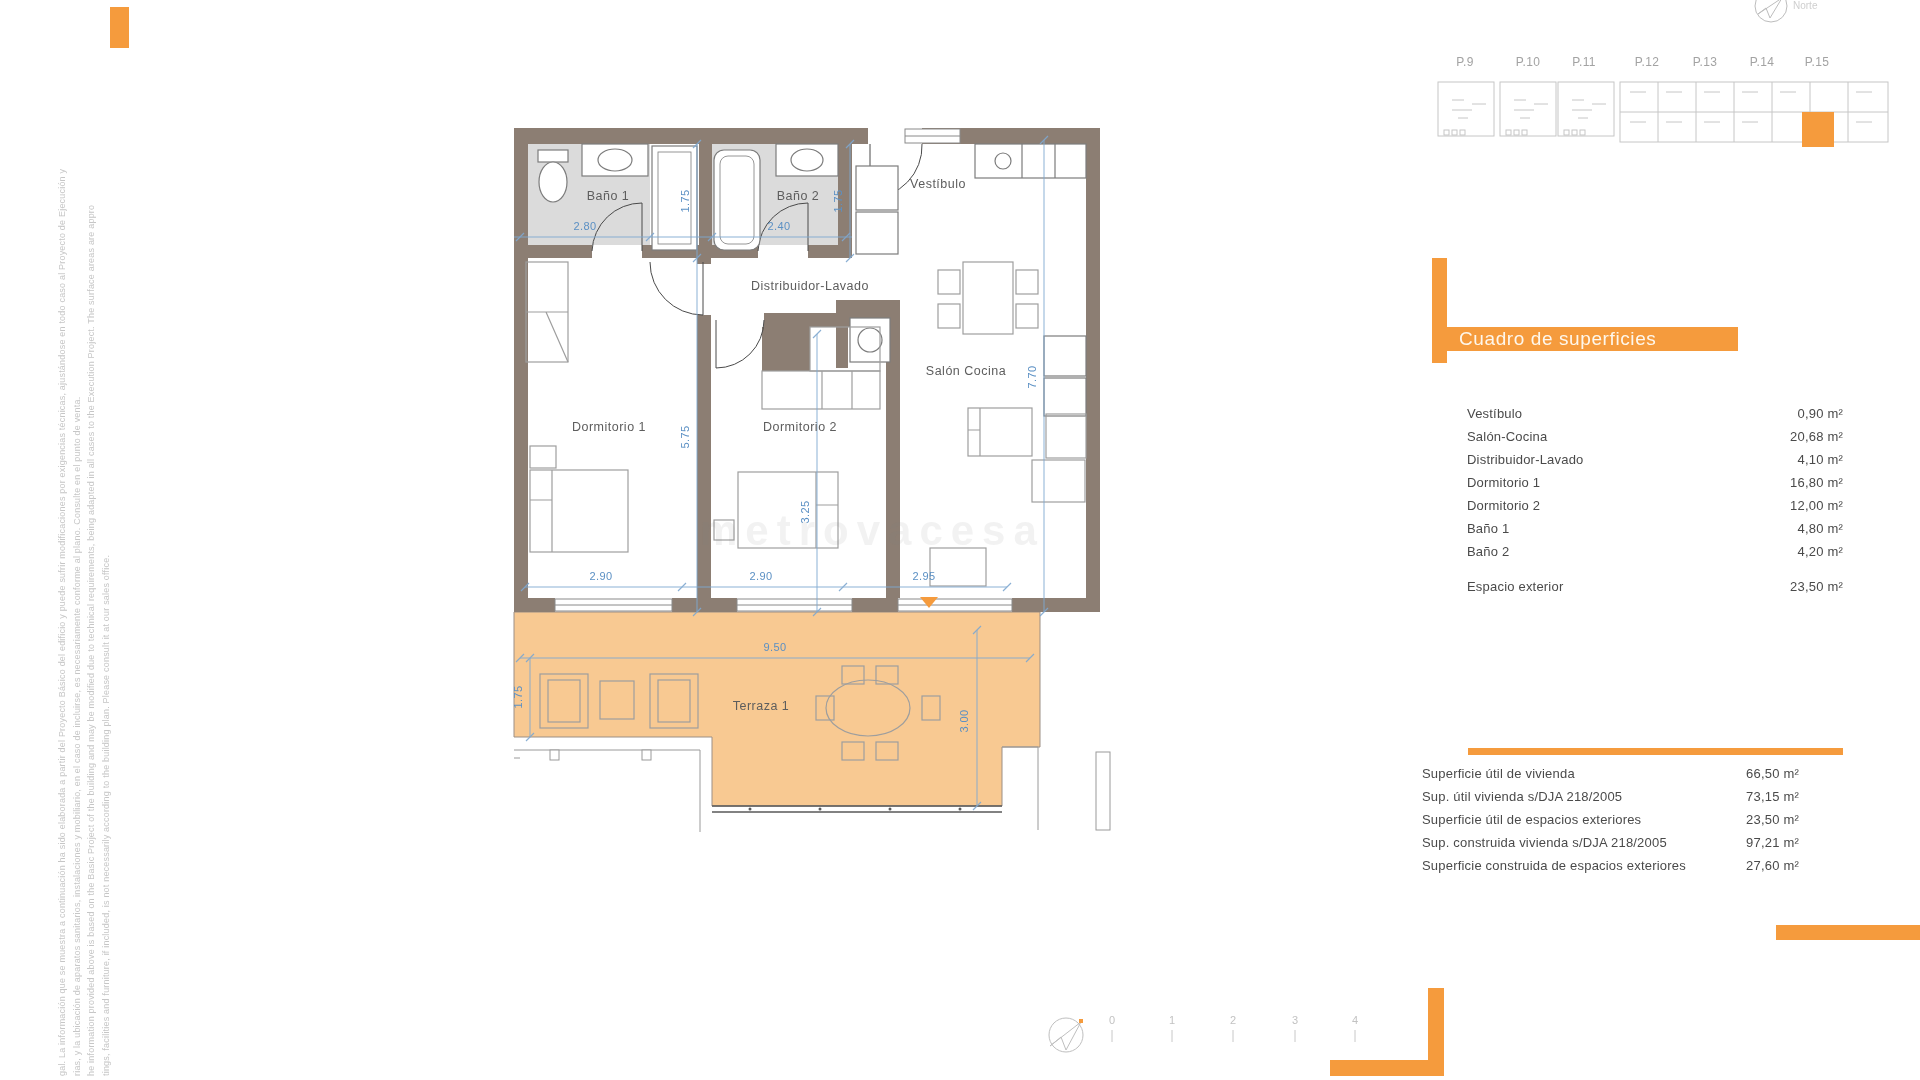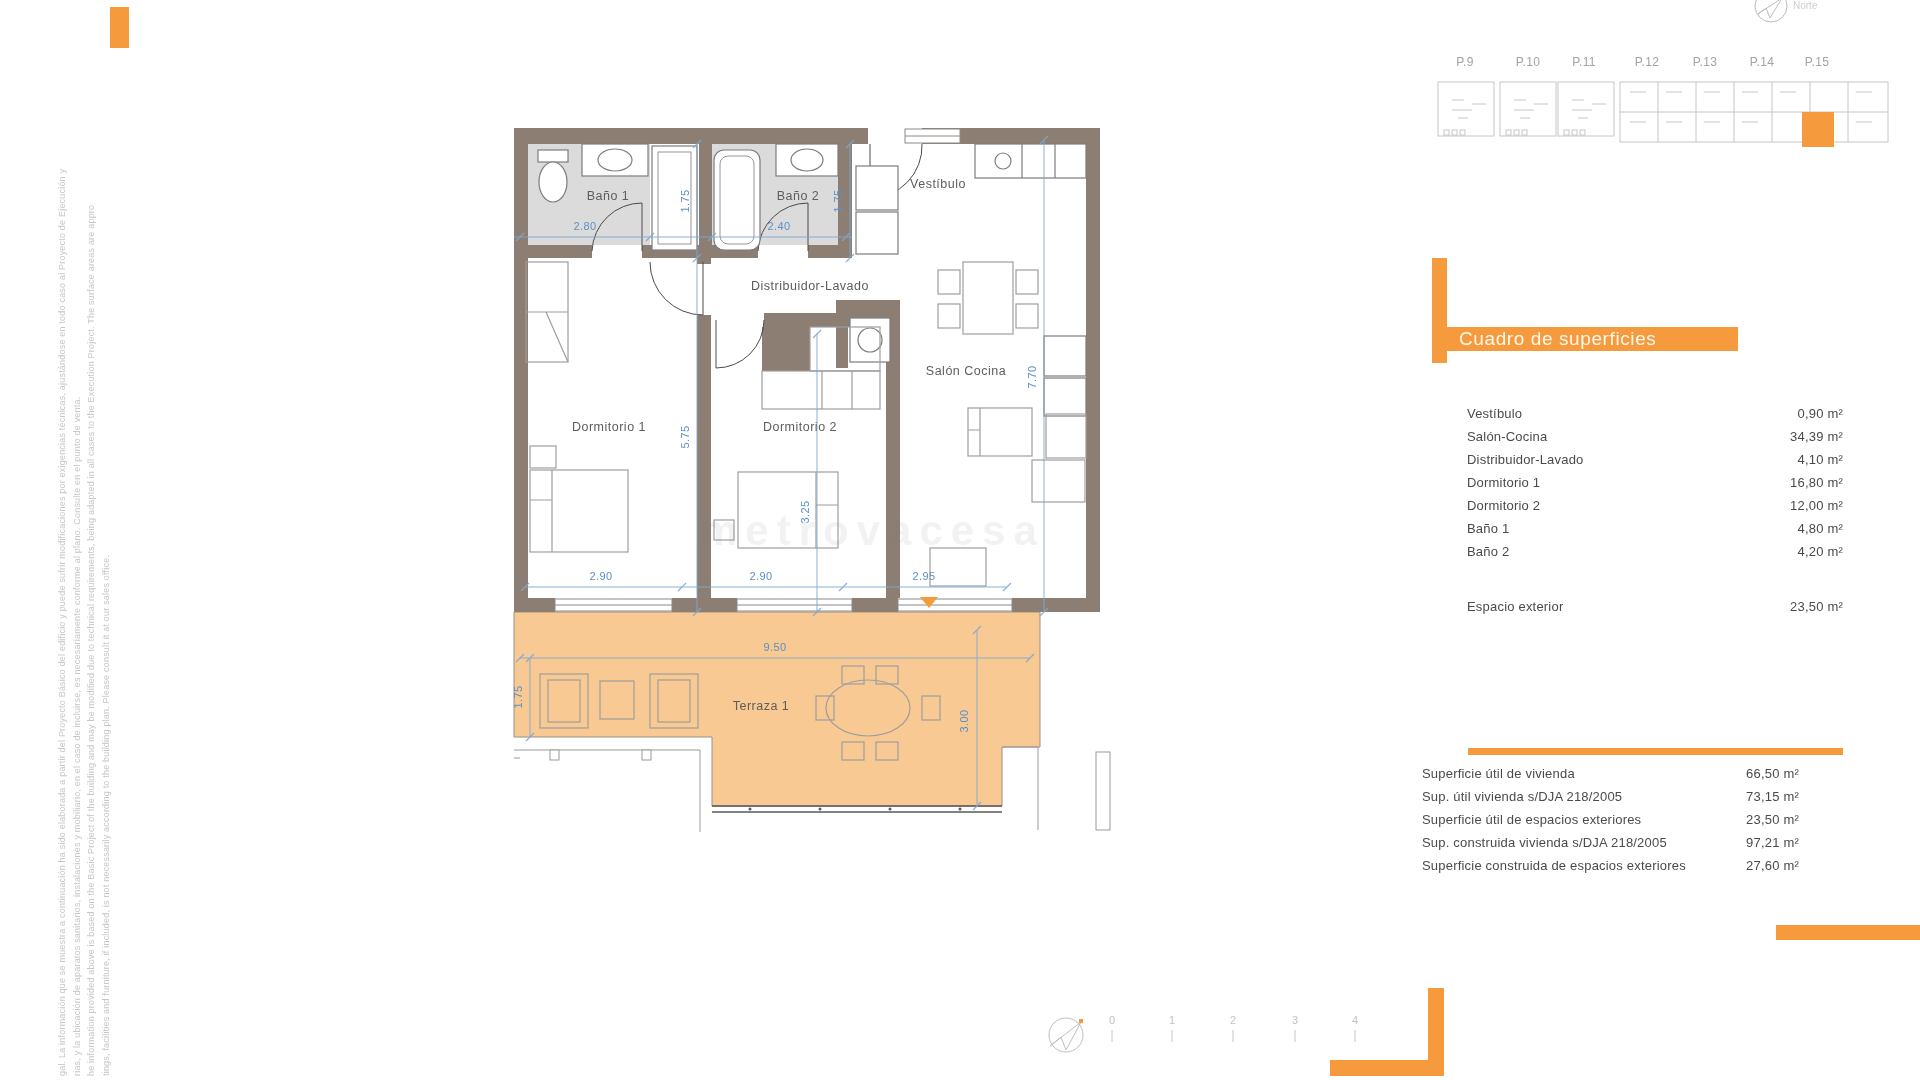--- a/index.html
+++ b/index.html
@@ -15,21 +15,21 @@
   #sum-topbar{left:1468px;top:748px;width:375px;height:7px;}
   #br-bar{left:1776px;top:925px;width:144px;height:15px;}
   #bot-hbar{left:1330px;top:1060px;width:98px;height:16px;}
   #bot-vbar{left:1428px;top:988px;width:16px;height:88px;}
   
   #surf-table{left:1467px;top:402px;width:376px;}
   #sum-table{left:1422px;top:762px;width:377px;}
   .trow{display:flex;justify-content:space-between;height:23px;align-items:center;
         font-size:13px;color:#4A4A4A;letter-spacing:.2px;}
   .trow .val{text-align:right;}
-  .spacer-row{margin-top:32px;}
+  .spacer-row{margin-top:12px;}
   
   #disclaimer{left:55px;top:1076px;width:1015px;transform:rotate(-90deg);transform-origin:0 0;}
   #disclaimer div{font-size:9px;line-height:14.5px;color:#C6C6C6;white-space:nowrap;overflow:hidden;letter-spacing:.2px;}
   svg{position:absolute;left:0;top:0;}
   text{font-family:"Liberation Sans",sans-serif;}
   .roomlbl{font-size:12.5px;fill:#5D5D5D;letter-spacing:.5px;}
   .dimlbl{font-size:11px;fill:#5B90C4;letter-spacing:.4px;}
   .minilbl{font-size:12px;fill:#A3A3A3;letter-spacing:.3px;}
   .scalelbl{font-size:11px;fill:#C2C2C2;}
   .nortelbl{font-size:10px;fill:#CFCFCF;}
@@ -298,21 +298,21 @@
   <span>Cuadro de superficies</span>
 </div>
 
 <div class="abs" id="surf-table">
   <div class="trow">
       <span>Vestíbulo</span>
       <span class="val">0,90 m²</span>
     </div>
   <div class="trow">
       <span>Salón-Cocina</span>
-      <span class="val">34,39 m²</span>
+      <span class="val">20,68 m²</span>
     </div>
   <div class="trow">
       <span>Distribuidor-Lavado</span>
       <span class="val">4,10 m²</span>
     </div>
   <div class="trow">
       <span>Dormitorio 1</span>
       <span class="val">16,80 m²</span>
     </div>
   <div class="trow">

